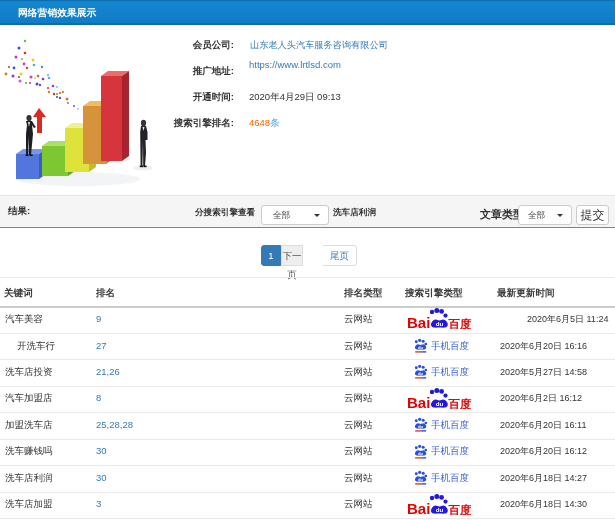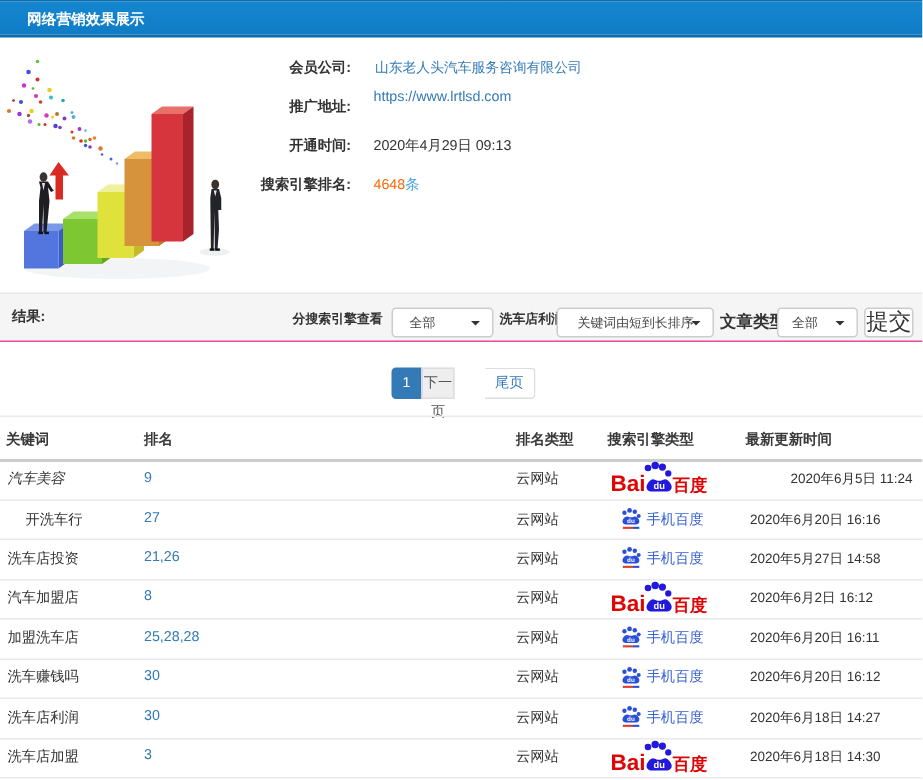--- a/index.html
+++ b/index.html
@@ -126,24 +126,23 @@
     <span class="lbl" style="position:absolute;right:206px;top:7px;">搜索引擎排名:</span>
     <span style="position:absolute;left:249px;top:7px;font-size:9.5px;"><span style="color:#f60;">4648</span><span style="color:#45a2e0;">条</span></span>
   </div>
 </div>
 
 <div class="abs" style="left:0;top:195px;width:615px;height:33px;background:#f5f5f5;border-top:1px solid #e7e7e7;border-bottom:1px solid #ec4899;">
   <span class="lbl" style="position:absolute;left:8px;top:9px;">结果:</span>
   <span class="lbl" style="position:absolute;left:195px;top:11px;font-size:8.6px;">分搜索引擎查看</span>
   <div class="sel" style="left:261px;top:9px;width:68px;padding-left:11px;">全部<span class="ar"></span></div>
   <span class="lbl" style="position:absolute;left:333px;top:11px;font-size:8.6px;">洗车店利润</span>
-  <div class="sel" style="left:371px;top:9px;width:105px;padding-left:13px;">关键词由短到长排序<span class="ar"></span></div>
   <span class="lbl" style="position:absolute;left:480px;top:11px;font-size:11px;">文章类型</span>
   <div class="sel" style="left:518px;top:9px;width:54px;padding-left:9px;">全部<span class="ar"></span></div>
-  <div style="position:absolute;left:576px;top:9px;width:33px;height:20px;background:#fff;border:1px solid #ccc;border-radius:3px;font-size:15px;color:#333;line-height:18px;text-align:center;">提交</div>
+  <div style="position:absolute;left:576px;top:9px;width:33px;height:20px;background:#fff;border:1px solid #ccc;border-radius:3px;font-size:12px;color:#333;line-height:18px;text-align:center;">提交</div>
 </div>
 
 <div class="abs" style="left:261px;top:245px;height:21px;font-size:9.5px;">
   <span style="position:absolute;left:0;top:0;width:20px;height:21px;background:#337ab7;border:1px solid #337ab7;border-radius:3px 0 0 3px;color:#fff;text-align:center;line-height:19px;">1</span>
   <span style="position:absolute;left:20px;top:0;width:22px;height:21px;background:#eee;border:1px solid #ddd;color:#555;text-align:center;line-height:19px;">下一页</span>
   <span style="position:absolute;left:62px;top:0;width:34px;height:21px;background:#fff;border:1px solid #ddd;border-left:none;border-radius:0 3px 3px 0;color:#337ab7;text-align:center;line-height:19px;">尾页</span>
 </div>
 
 <div class="brow" style="top:277px;"></div>
 <span class="hd" style="left:4px;top:287px;">关键词</span>
@@ -155,21 +154,21 @@
 
 <div class="brow" style="top:333px;"></div>
 <div class="brow" style="top:359px;"></div>
 <div class="brow" style="top:386px;"></div>
 <div class="brow" style="top:412px;"></div>
 <div class="brow" style="top:439px;"></div>
 <div class="brow" style="top:465px;"></div>
 <div class="brow" style="top:492px;"></div>
 <div class="brow" style="top:518px;"></div>
 
-<span class="cell" style="left:5px;top:313px;font-style:italic;">汽车美容</span>
+<span class="cell" style="left:5px;top:313px;">汽车美容</span>
 <span class="cell link" style="left:96px;top:313px;">9</span>
 <span class="cell" style="left:344px;top:313px;">云网站</span>
 <span class="cell date" style="left:527px;top:313px;">2020年6月5日 11:24</span>
 
 <span class="cell" style="left:5px;top:340px;margin-left:12px;">开洗车行</span>
 <span class="cell link" style="left:96px;top:340px;">27</span>
 <span class="cell" style="left:344px;top:340px;">云网站</span>
 <span class="cell date" style="left:500px;top:340px;">2020年6月20日 16:16</span>
 
 <span class="cell" style="left:5px;top:366px;">洗车店投资</span>

